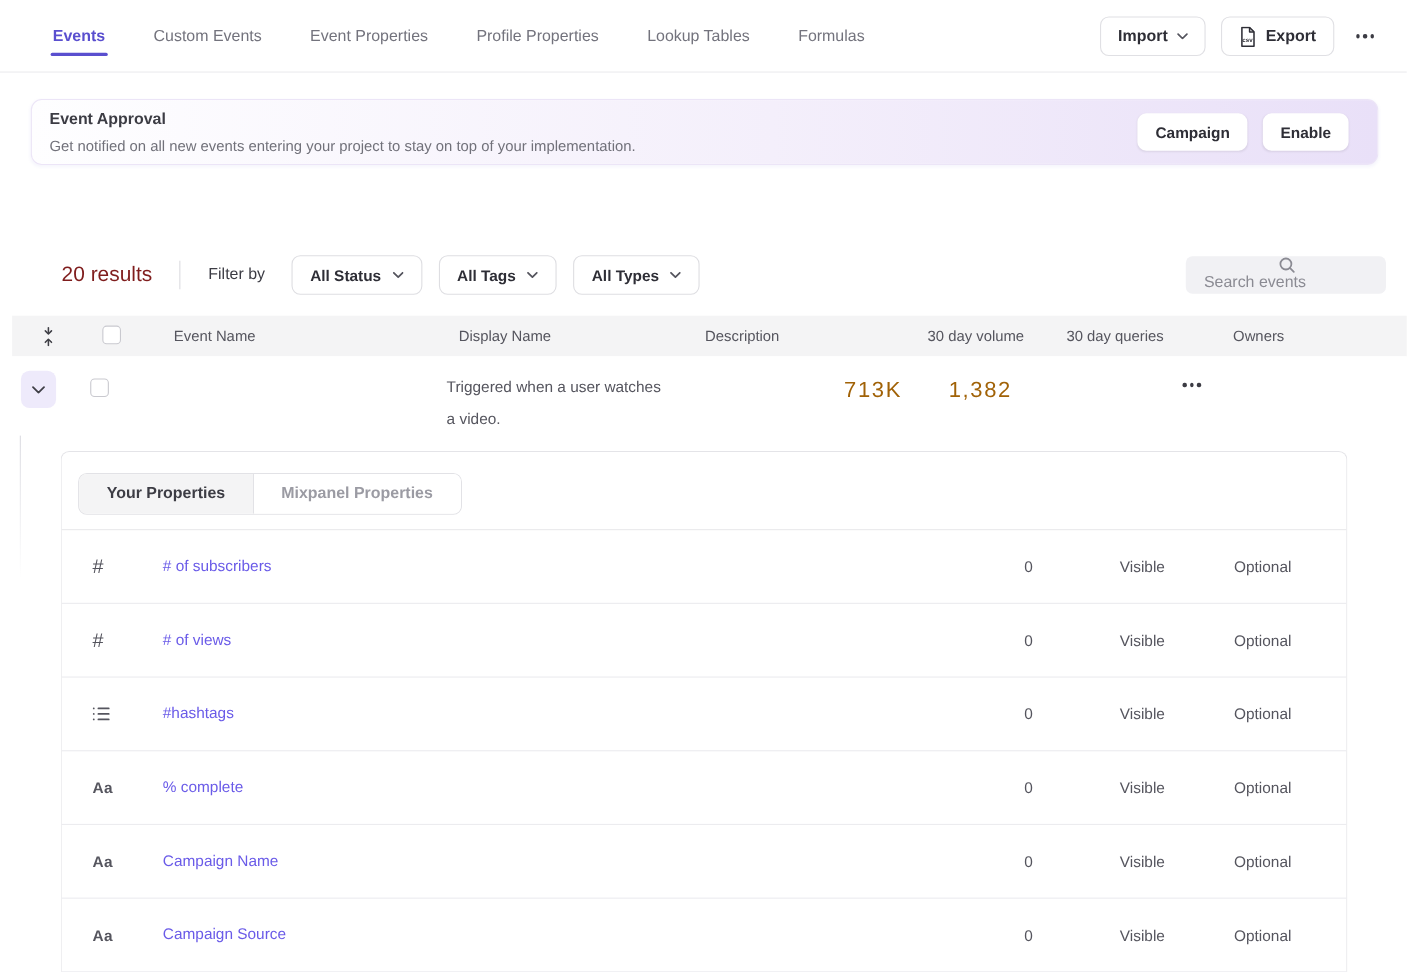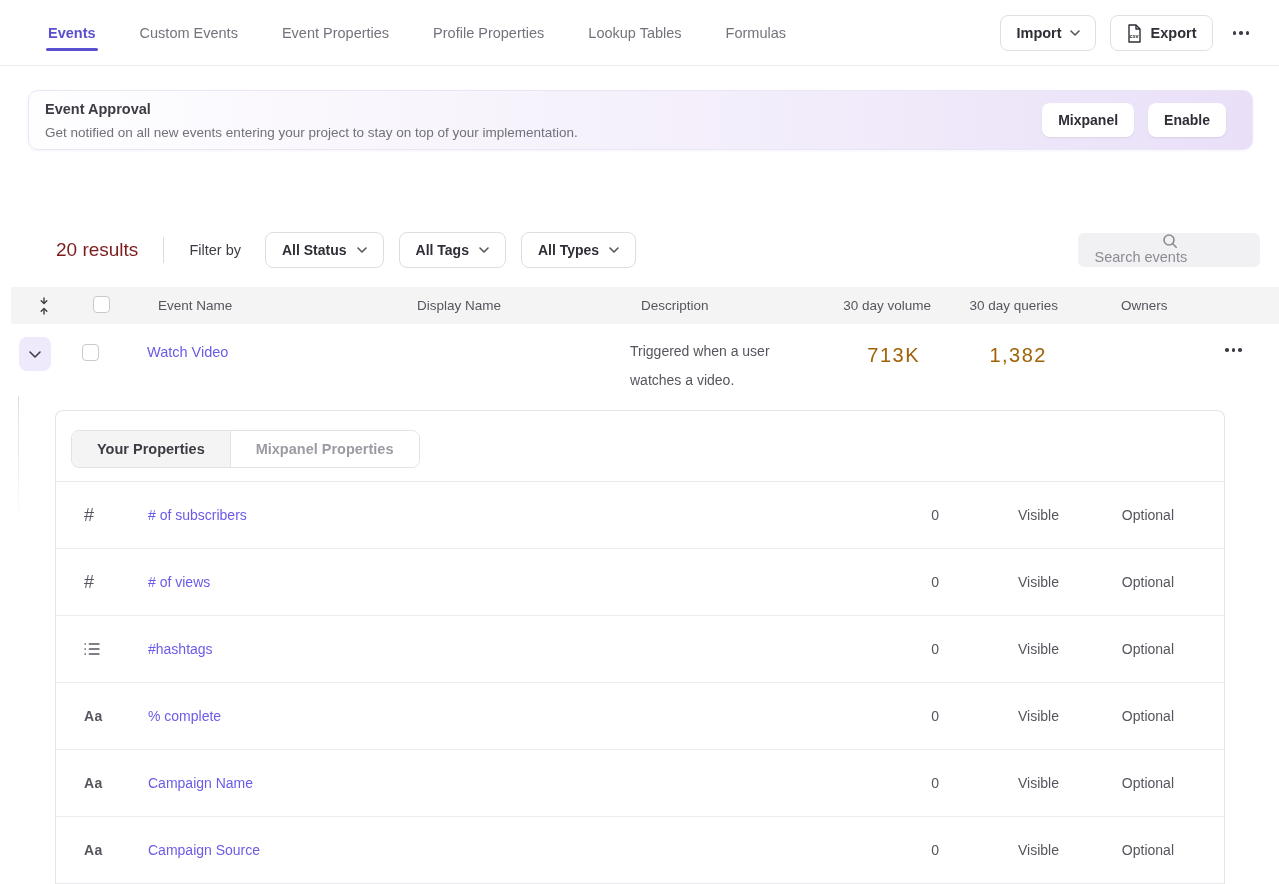--- a/index.html
+++ b/index.html
@@ -180,21 +180,21 @@
       </button>
     </div>
   </header>
 
   <section class="banner">
     <div class="banner-text">
       <div class="banner-title">Event Approval</div>
       <div class="banner-desc">Get notified on all new events entering your project to stay on top of your implementation.</div>
     </div>
     <div class="banner-actions">
-      <button class="banner-btn">Mixpanel</button>
+      <button class="banner-btn">Campaign</button>
       <button class="banner-btn">Enable</button>
     </div>
   </section>
 
   <div class="filter-bar">
     <span class="results-count">20 results</span>
     <span class="v-divider"></span>
     <span class="filter-by">Filter by</span>
     <button class="dropdown-btn">
       <span>All Status</span>
@@ -244,21 +244,20 @@
 
   <div class="grid-row event-row">
     <div>
       <button class="expander-btn">
         <svg width="12" height="7" viewBox="0 0 12 7" fill="none">
             <path d="M1 1 L6 6 L11 1" stroke="#3f3f46" stroke-width="1.6" stroke-linecap="round" stroke-linejoin="round"></path>
           </svg>
       </button>
     </div>
     <div><span class="cb"></span></div>
-    <div><a class="event-link">Watch Video</a></div>
     <div></div>
     <div class="event-desc">Triggered when a user watches a video.</div>
     <div class="num-cell">713K</div>
     <div class="num-cell">1,382</div>
     <div></div>
     <div class="row-actions">
       <button class="more-btn" style="height:auto;">
         <span class="dots">
             <i></i>
             <i></i>

